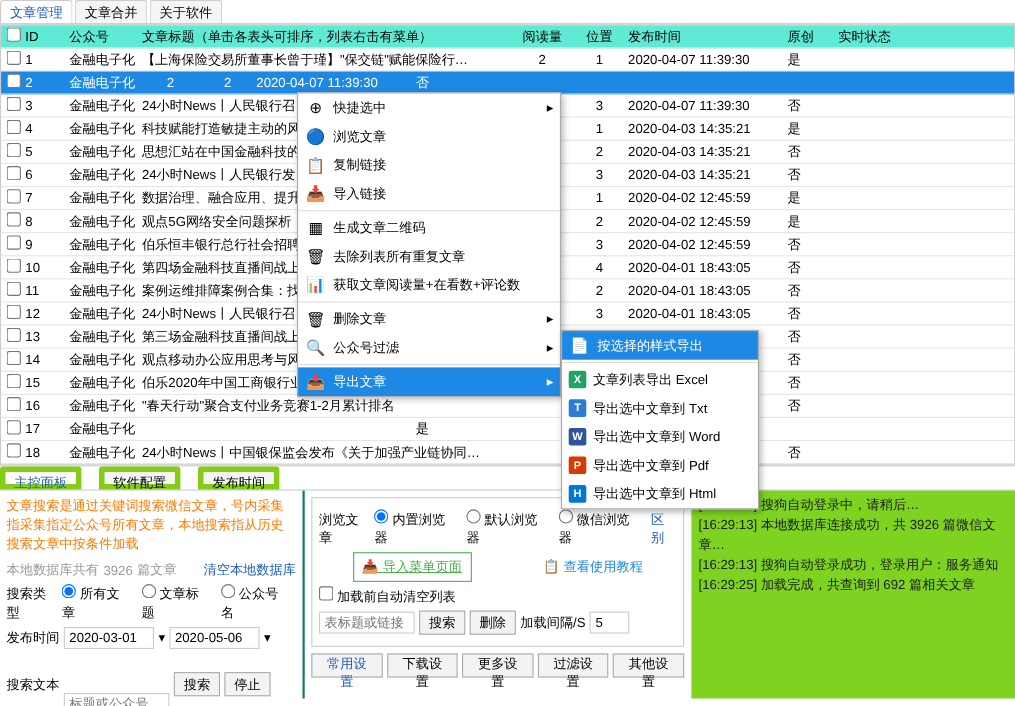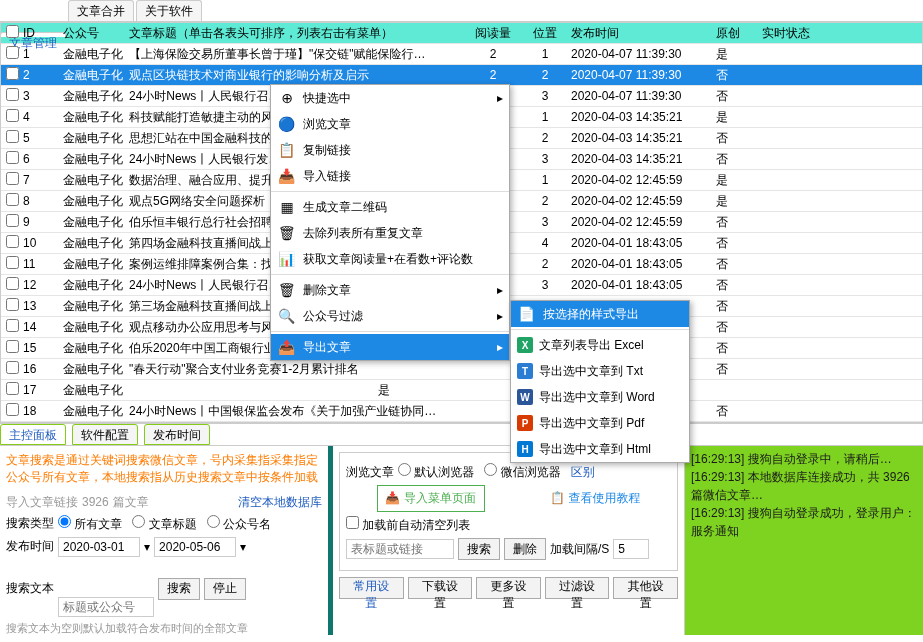--- a/index.html
+++ b/index.html
@@ -1,48 +1,48 @@
 <!DOCTYPE html>
 <html><head>
 <meta charset="utf-8">
 <style>
 * { margin:0; padding:0; box-sizing:border-box; font-family:"Microsoft YaHei",SimSun,sans-serif; font-size:12px; }
 body { width:923px; height:642px; background:#fff; overflow:hidden; position:relative; }
 .tabs-top { display:flex; border-bottom:1px solid #ccc; height:22px; }
 .tabs-top .tab { padding:2px 8px; border:1px solid #ccc; border-bottom:none; margin-right:2px; border-radius:3px 3px 0 0; cursor:pointer; background:#f5f5f5; }
-.tabs-top .tab.active { color:#1e5bbf; background:#fff;margin-top:32px; }
+.tabs-top .tab.active { color:#1e5bbf; background:#fff; }
 .grid { border:1px solid #ccc; }
 .grid-head, .grid-row { display:flex; align-items:center; height:21px; border-bottom:1px solid #e5e5e5; }
 .grid-head { background:#5eead4; font-weight:400; }
 .grid-row.sel { background:#1e88e5; color:#fff; }
 .c-chk{width:22px;text-align:center;} .c-id{width:40px;} .c-acc{width:66px;} .c-title{width:338px;white-space:nowrap;overflow:hidden;}
 .c-read{width:52px;text-align:center;} .c-pos{width:52px;text-align:center;} .c-time{width:145px;} .c-orig{width:46px;} .c-state{width:120px;}
 .ctx-menu { position:absolute; background:#fff; border:1px solid #aaa; box-shadow:2px 2px 6px rgba(0,0,0,.3); z-index:10; }
 .ctx-menu .mi { display:flex; align-items:center; height:26px; padding:0 24px 0 6px; cursor:pointer; position:relative; }
 .ctx-menu .mi .ic{ width:20px; height:20px; display:flex; align-items:center; justify-content:center; margin-right:6px; font-size:14px; }
 .ctx-menu .mi.sel { background:#1e88e5; color:#fff; }
 .ctx-menu .mi .arrow { position:absolute; right:6px; }
 .ctx-menu .sep { height:1px; background:#ddd; margin:2px 0; }
 .sub-menu { left:240px; top:214px; width:180px; }
 .bottom-tabs { display:flex; height:22px; border-top:1px solid #ccc; }
-.bottom-tabs .tab { padding:2px 8px; border:1px solid #84cc16; margin-right:6px; border-radius:3px 3px 0 0; background:#f5f5f5; cursor:pointer; }
+.bottom-tabs .tab { padding:2px 8px; border:5px solid #84cc16; margin-right:16px; border-radius:3px 3px 0 0; background:#f5f5f5; cursor:pointer; }
 .bottom-tabs .tab.active { color:#1e5bbf; background:#fff; }
 .panel-bottom { display:flex; height:190px; border-top:1px solid #ccc; }
-.left-pane { width:333px; border-right:5px solid #0f766e; padding:4px 6px; }
+.left-pane { width:277px; border-right:2px solid #0f766e; padding:4px 6px; }
 .mid-pane { width:352px; border-right:1px solid #ccc; padding:6px; }
 .right-pane { flex:1; background:#7ed321; padding:4px 6px; color:#1a1a1a; line-height:1.5; overflow:hidden; }
 .hint { color:#ff7b00; line-height:1.4; padding:2px 0 4px; }
 .gray { color:#999; }
 .link { color:#1e5bbf; cursor:pointer; }
 .row { display:flex; align-items:center; margin:4px 0; gap:4px; }
 input[type=text]{ border:1px solid #ccc; height:20px; padding:0 4px; }
 button { border:1px solid #aaa; background:#f3f3f3; height:22px; padding:0 8px; cursor:pointer; }
 .radio-lbl { margin-right:6px; }
 .pink-btn { border:1px solid #e91e8c; color:#e91e8c; background:#fff; padding:4px 8px; }
-.green-btn { border:1px solid #4caf50; color:#4caf50; background:#fff; padding:4px 8px; }
+.green-btn { border:1px solid #4caf50; color:#4caf50; background:#fff; padding:4px 8px;text-decoration:underline; }
 .blue-link { color:#1e88e5; }
 .mid-box { border:1px solid #ccc; padding:6px; margin-bottom:6px; }
 .spin { width:36px; }
 </style>
 </head>
 <body>
 
 <div class="tabs-top" id="top-tabs">
     <div class="tab active">文章管理</div>
     <div class="tab">文章合并</div>
@@ -70,21 +70,20 @@
         <div class="c-read">2</div>
         <div class="c-pos">1</div>
         <div class="c-time">2020-04-07 11:39:30</div>
         <div class="c-orig">是</div>
         <div class="c-state"></div>
       </div>
       <div class="grid-row sel">
         <div class="c-chk"><input type="checkbox" style=""></div>
         <div class="c-id">2</div>
         <div class="c-acc">金融电子化</div>
-        <div class="c-title">观点区块链技术对商业银行的影响分析及启示</div>
         <div class="c-read">2</div>
         <div class="c-pos">2</div>
         <div class="c-time">2020-04-07 11:39:30</div>
         <div class="c-orig">否</div>
         <div class="c-state"></div>
       </div>
       <div class="grid-row">
         <div class="c-chk"><input type="checkbox" style=""></div>
         <div class="c-id">3</div>
         <div class="c-acc">金融电子化</div>
@@ -342,21 +341,21 @@
 <div class="bottom-tabs" id="btm-tabs">
     <div class="tab active">主控面板</div>
     <div class="tab">软件配置</div>
     <div class="tab">发布时间</div>
   </div>
 
 <div class="panel-bottom">
   <div class="left-pane">
     <div class="hint">文章搜索是通过关键词搜索微信文章，号内采集指采集指定公众号所有文章，本地搜索指从历史搜索文章中按条件加载</div>
     <div class="row gray">
-      <span>导入文章链接</span>
+      <span>本地数据库共有</span>
       <span>3926</span>
       <span>篇文章</span>
       <span style="flex:1"></span>
       <span class="link">清空本地数据库</span>
     </div>
     <div class="row" id="stype">
         <span>搜索类型</span>
         <label class="radio-lbl"><input type="radio" name="st" checked="" style=""> 所有文章</label>
         <label class="radio-lbl"><input type="radio" name="st" style=""> 文章标题</label>
         <label class="radio-lbl"><input type="radio" name="st" style=""> 公众号名</label>
@@ -379,46 +378,48 @@
         <button>文章搜索</button>
         <button>号内采集</button>
         <button style="color: rgb(30, 91, 191);">本地搜索</button>
       </div>
   </div>
 
   <div class="mid-pane">
     <div class="mid-box">
       <div class="row" id="browse-row">
           <span>浏览文章</span>
+          <label class="radio-lbl"><input type="radio" name="br" checked="" style=""> 内置浏览器</label>
           <label class="radio-lbl"><input type="radio" name="br" style=""> 默认浏览器</label>
           <label class="radio-lbl"><input type="radio" name="br" style=""> 微信浏览器</label>
           <span class="link">区别</span>
         </div>
       <div class="row" style="justify-content:space-around">
         <span class="green-btn">📥 <span>导入菜单页面</span></span>
         <span class="blue-link">📋 <span>查看使用教程</span></span>
       </div>
       <div class="row">
         <label><input type="checkbox" style=""> <span>加载前自动清空列表</span></label>
       </div>
       <div class="row">
-        <input type="text" style="width: 108px;" placeholder="表标题或链接">
+        <input type="text" style="width: 87px;" placeholder="表标题或链接">
         <button>搜索</button>
         <button>删除</button>
         <span>加载间隔/S</span>
         <input type="text" class="spin" value="5" style="">
       </div>
     </div>
     <div class="row" id="mid-btns">
         <button style="color: rgb(30, 91, 191);">常用设置</button>
         <button>下载设置</button>
         <button>更多设置</button>
         <button>过滤设置</button>
         <button>其他设置</button>
       </div>
   </div>
 
   <div class="right-pane" id="log">
       <div>[16:29:13] 搜狗自动登录中，请稍后…</div>
       <div>[16:29:13] 本地数据库连接成功，共 3926 篇微信文章…</div>
       <div>[16:29:13] 搜狗自动登录成功，登录用户：服务通知</div>
+      <div>[16:29:25] 加载完成，共查询到 692 篇相关文章</div>
     </div>
 </div>
 
 </body></html>

